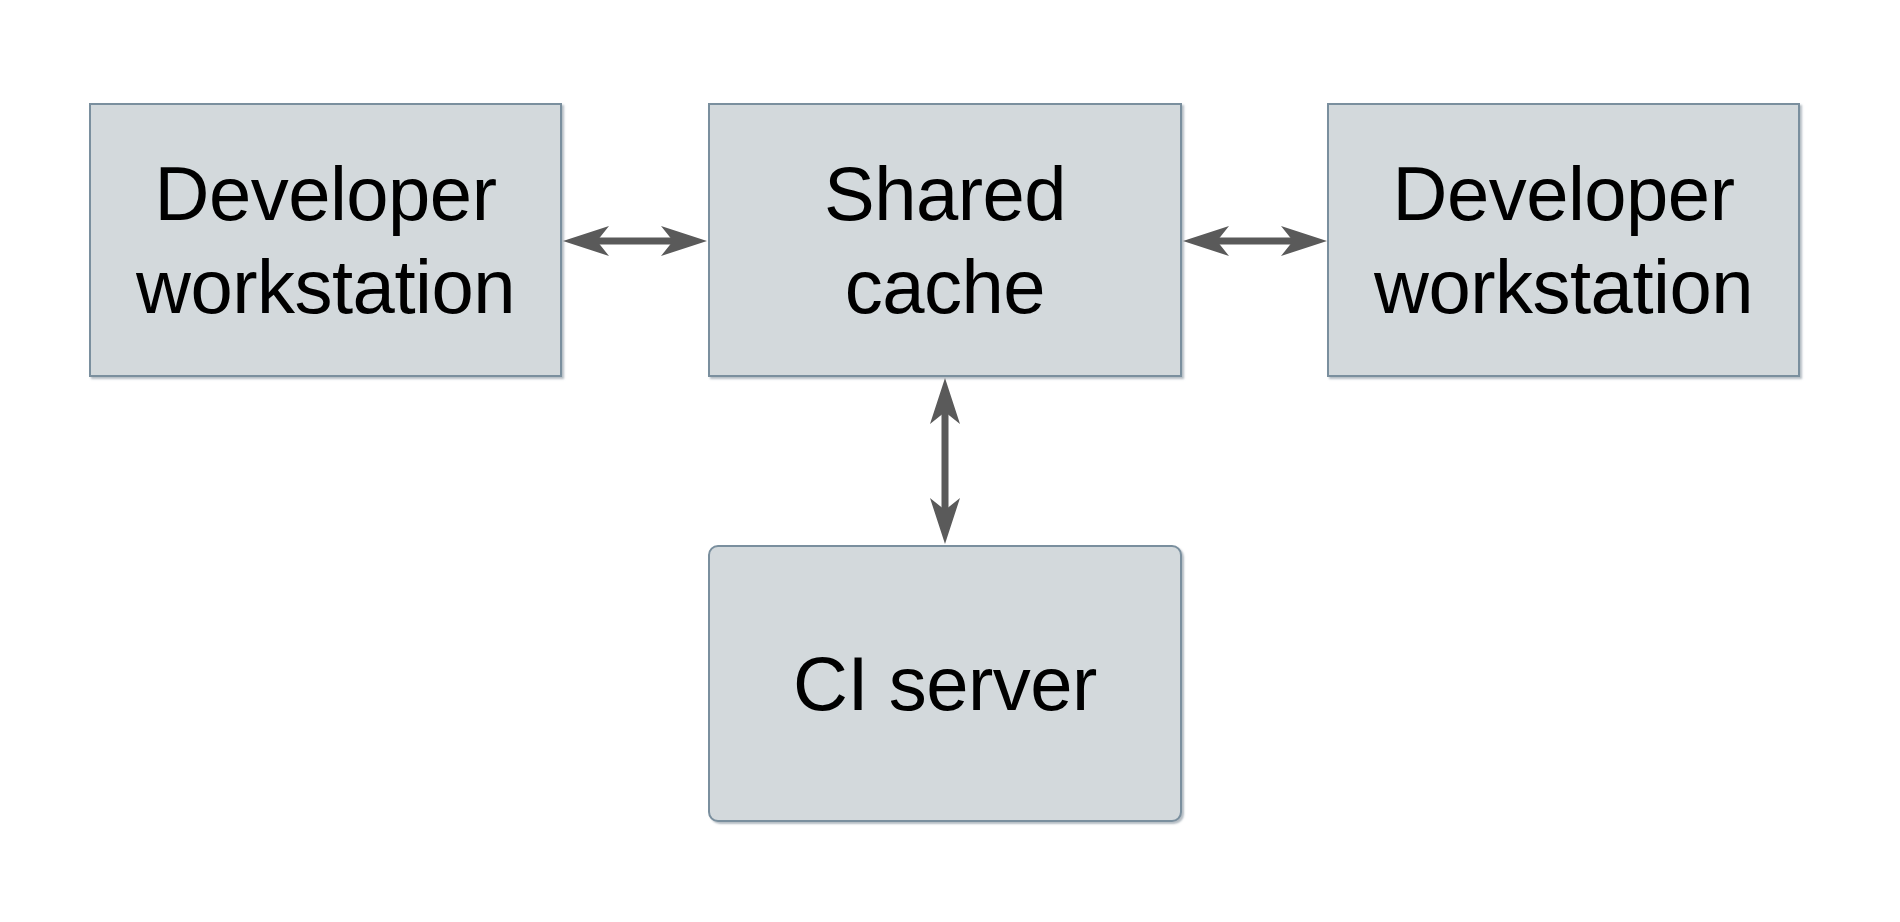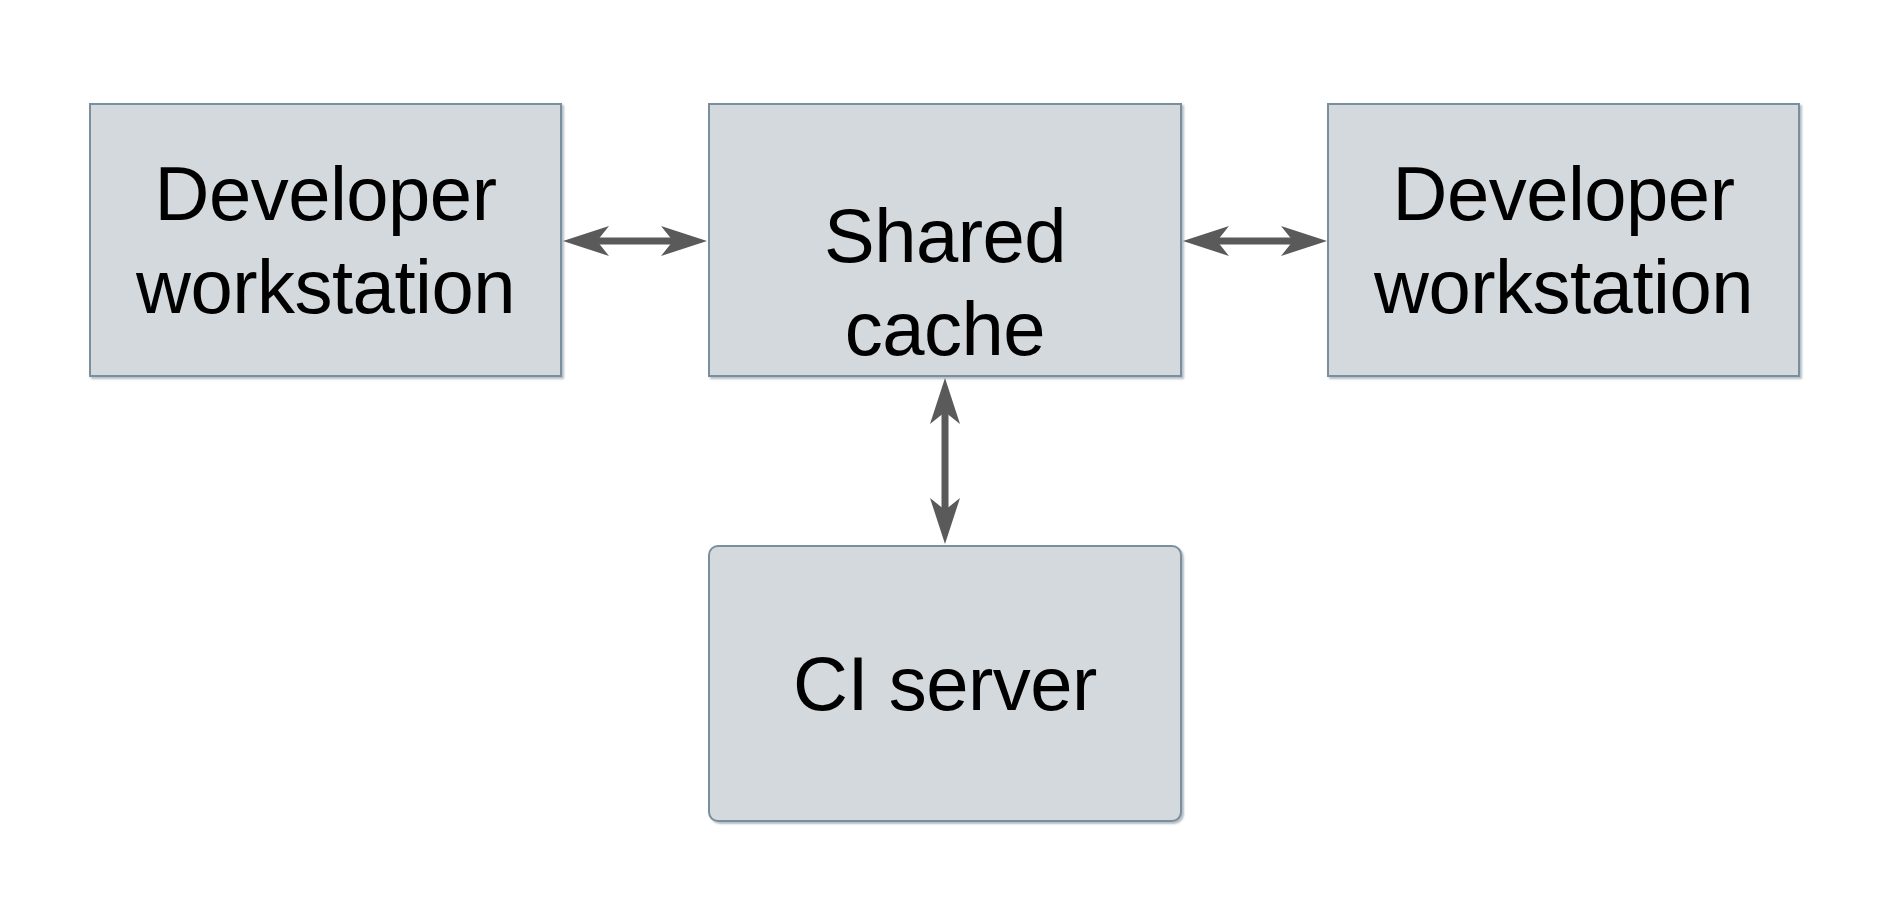--- a/index.html
+++ b/index.html
@@ -29,21 +29,21 @@
   .node-label {
     display: block;
     white-space: pre-line;
     text-align: center;
     font-size: 76px;
     line-height: 93px;
     letter-spacing: -0.5px;
     color: #000000;
   }
   .node-dev-left   { left: 89px;   top: 103px; width: 473px; height: 274px; }
-  .node-shared     { left: 708px;  top: 103px; width: 474px; height: 274px; align-items: flex-end; }
+  .node-shared     { left: 708px;  top: 103px; width: 474px; height: 274px; }
   .node-dev-right  { left: 1327px; top: 103px; width: 473px; height: 274px; }
   .node-ci         { left: 708px;  top: 545px; width: 474px; height: 277px; border-radius: 10px; }
 
   .arrow {
     position: absolute;
     display: block;
   }
   .arrow path, .arrow rect {
     fill: #5a5a5a;
     stroke: none;

